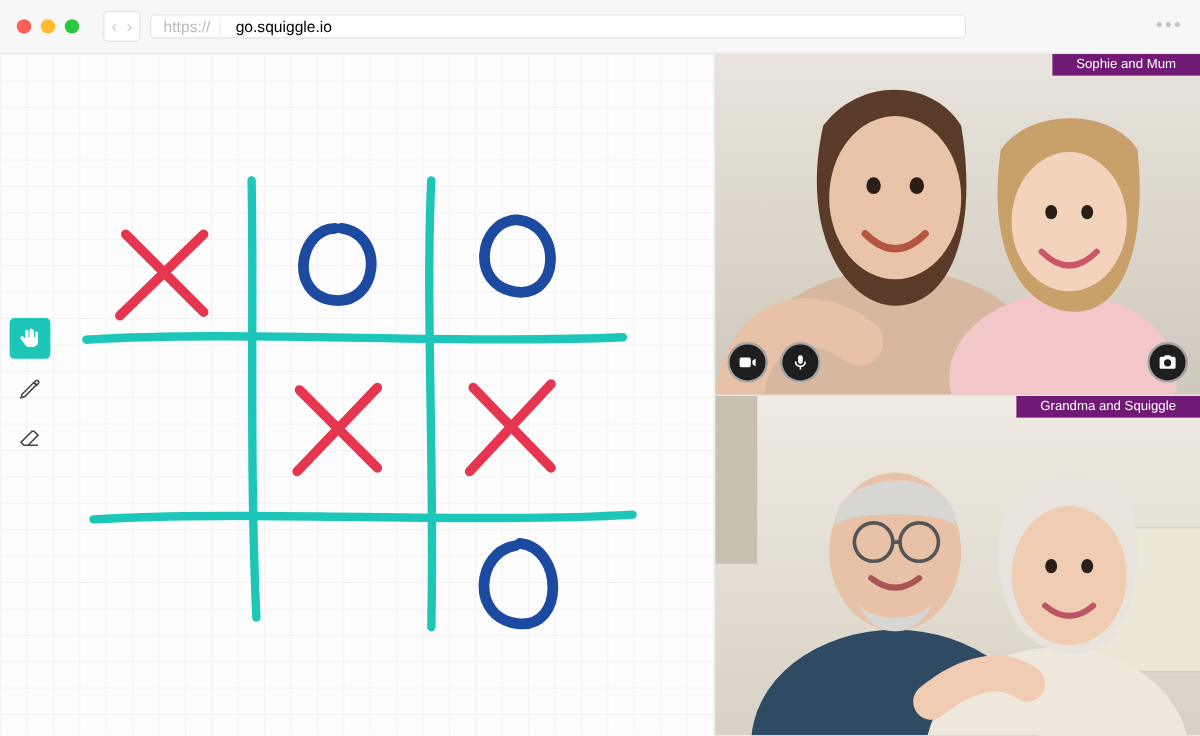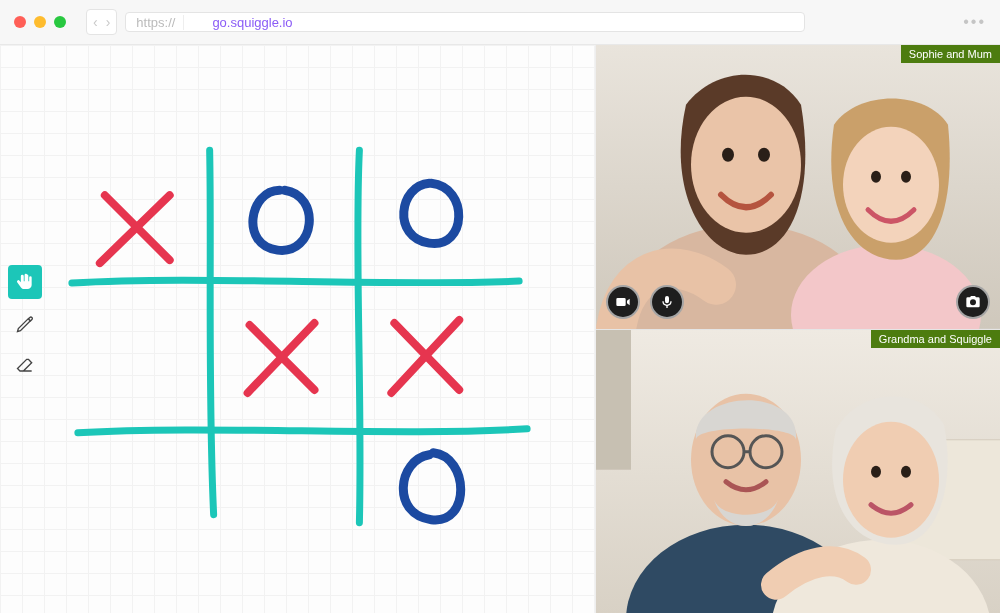--- a/index.html
+++ b/index.html
@@ -26,21 +26,21 @@
   .nav-arrows {
     display: flex; gap: 2px; color: #c9c9c9; font-size: 14px; margin-right: 8px;
     border: 1px solid #e4e4e4; border-radius: 4px; padding: 4px 6px; background: #fff;
   }
   .urlbar {
     flex: 1; background: #fff; border: 1px solid #e4e4e4; border-radius: 4px;
     height: 20px; display: flex; align-items: center; padding: 0 10px;
     font-size: 13px; color: #333; max-width: 680px;
   }
   .urlbar .scheme { color: #bbb; margin-right: 4px; border-right: 1px solid #eee; padding-right: 8px; }
-  .urlbar .host { margin-left: 24px; color: #8b5cf6; }
+  .urlbar .host { margin-left: 8px; color: #000000; }
   .menu-dots { margin-left: auto; color: #c5c5c5; letter-spacing: 2px; font-size: 16px; }
 
   .app {
     display: flex;
     height: calc(613px - 45px);
     background: #fff;
   }
   .canvas-area {
     width: 596px;
     position: relative;
@@ -93,22 +93,22 @@
     display: flex; flex-direction: column;
     position: relative;
     background: #d8d8d8;
   }
   .tile {
     position: relative; flex: 1; overflow: hidden;
   }
   .tile + .tile { border-top: 1px solid #e5e5e5; }
   .name-tag {
     position: absolute; top: 0; right: 0;
-    background: #4d7c0f; color: #fff; font-size: 11px;
-    padding: 3px 8px;
+    background: #701a75; color: #fff; font-size: 11px;
+    padding: 3px 20px;
     z-index: 3;
   }
   .controls {
     position: absolute; bottom: 10px; left: 10px;
     display: flex; gap: 10px;
     z-index: 3;
   }
   .controls.right { left: auto; right: 10px; }
   .ctl {
     width: 34px; height: 34px; border-radius: 50%;

